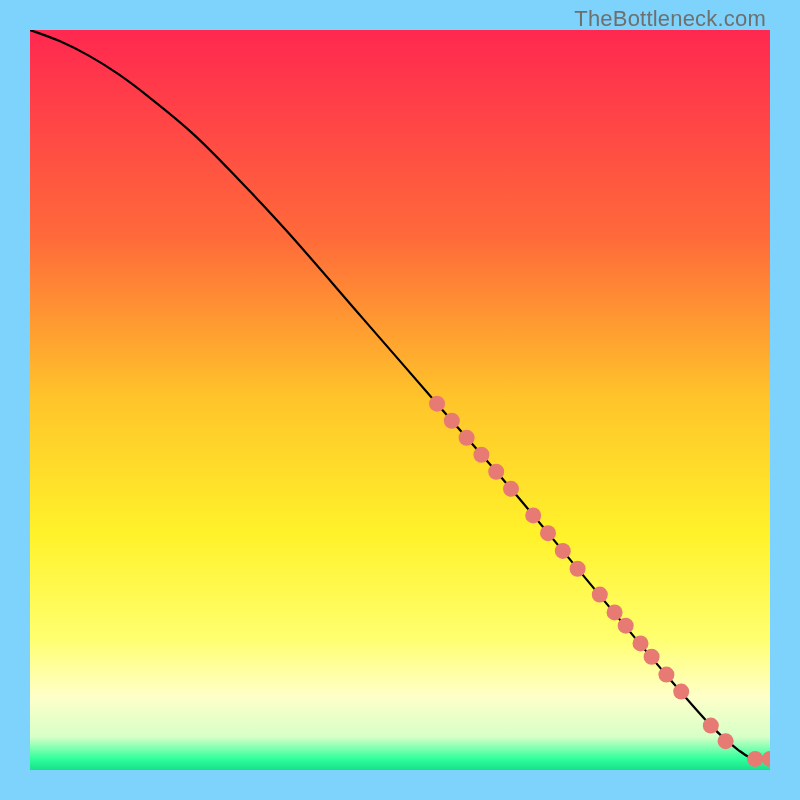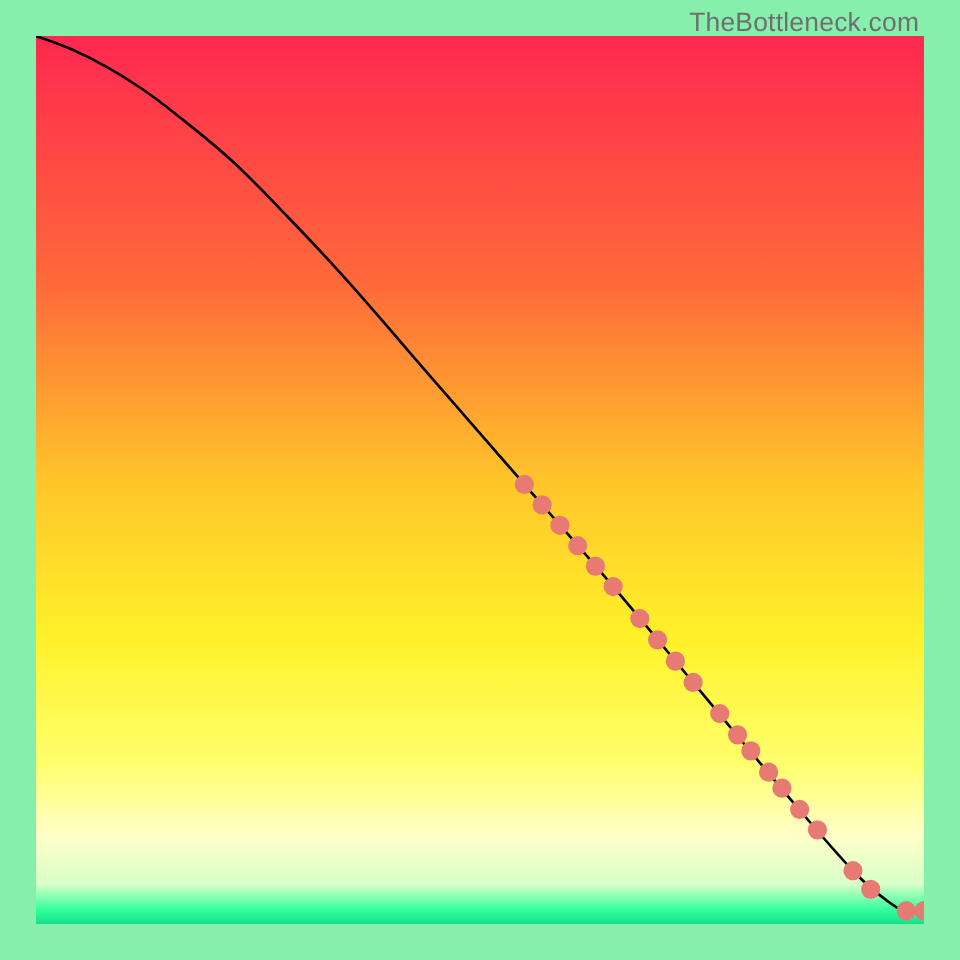--- a/index.html
+++ b/index.html
@@ -8,21 +8,21 @@
     width: 800px;
     height: 800px;
     background: #000000;
     overflow: hidden;
     font-family: Arial, Helvetica, sans-serif;
   }
   .stage {
     position: relative;
     width: 800px;
     height: 800px;
-    background: #86efac;
+    background: #7dd3fc;
   }
   .plot {
     position: absolute;
     left: 30px;
     top: 30px;
     width: 740px;
     height: 740px;
   }
   .watermark {
     position: absolute;

